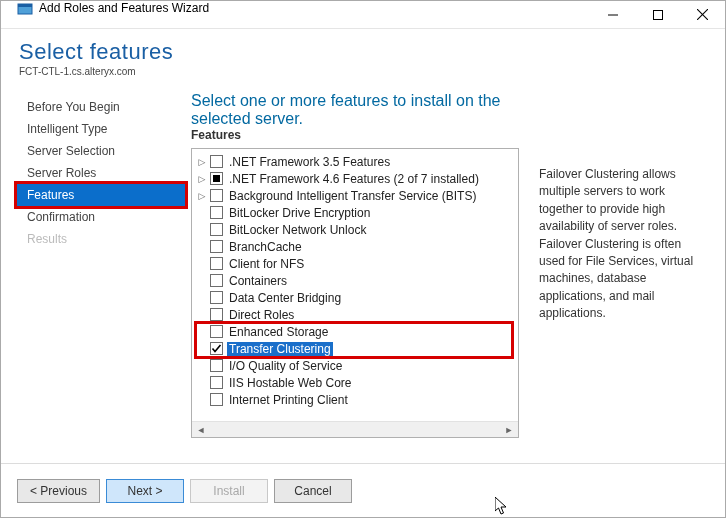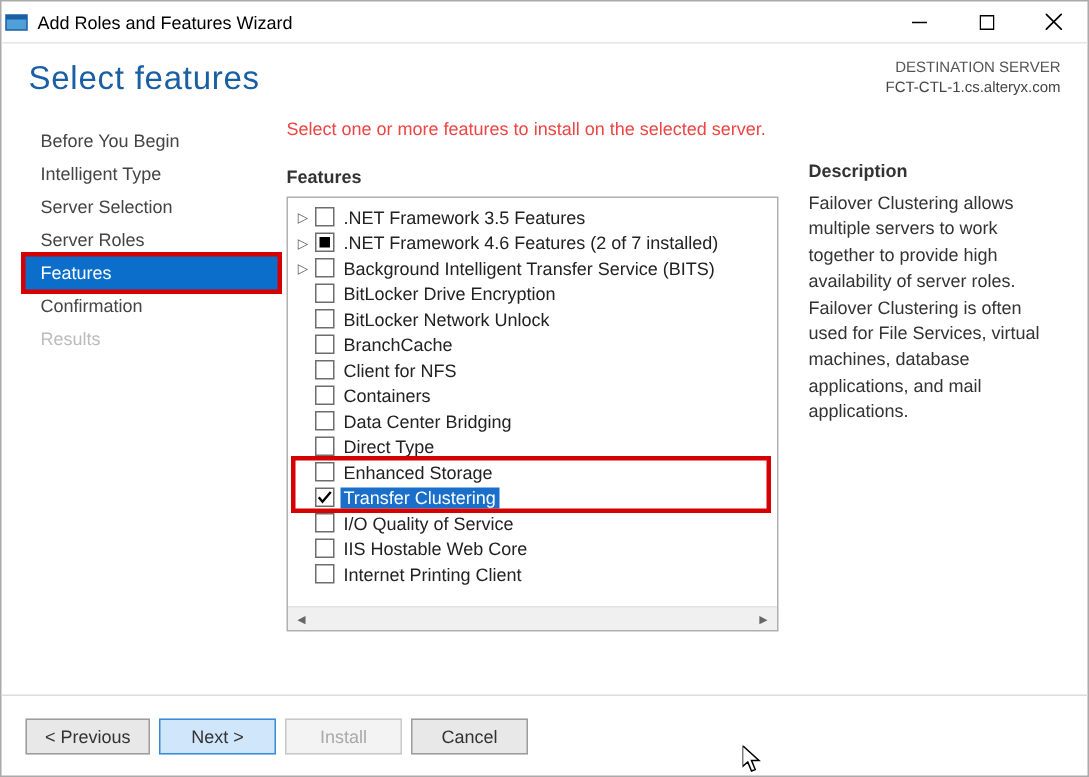--- a/index.html
+++ b/index.html
@@ -1,57 +1,57 @@
 <!DOCTYPE html>
 <html><head>
 <meta charset="utf-8">
 <style>
   * { box-sizing: border-box; font-family: "Segoe UI", Tahoma, sans-serif; }
   html,body { margin:0; padding:0; background:#f0f0f0; }
   .window { width:726px; height:518px; background:#fff; border:1px solid #aaa; position:relative; display:flex; flex-direction:column; }
-  .titlebar { height:28px; display:flex; align-items:center; padding:0 0 0 2px; border-bottom:1px solid #e5e5e5; }
+  .titlebar { height:28px; display:flex; padding:0 0 0 16px; border-bottom:1px solid #e5e5e5; }
   .titlebar-icon { width:16px; height:16px; margin-right:6px; display:inline-flex; align-items:center; justify-content:center; }
   .titlebar-icon svg { width:16px; height:16px; }
   .titlebar-title { font-size:12px; color:#000; flex:1; }
   .winbtns { display:flex; height:100%; }
   .winbtn { width:45px; height:100%; display:flex; align-items:center; justify-content:center; font-size:12px; color:#000; }
   .winbtn svg { width:10px; height:10px; stroke:#000; stroke-width:1; fill:none; }
   .winbtn.x svg { width:11px; height:11px; }
-  .subhead { padding:10px 18px 8px 18px; display:flex; align-items:flex-start; }
+  .subhead { padding:10px 18px 8px 18px; display:flex; align-items:flex-start;flex-direction:column; }
   .subhead-title { font-size:22px; color:#1a5fa4; font-weight:400; flex:1; letter-spacing:0.5px; }
   .subhead-right { text-align:right; font-size:10px; color:#555; line-height:1.3; }
   .subhead-right .srv { color:#444; }
   .body { flex:1; display:flex; padding:6px 16px 0 16px; overflow:hidden; }
   .leftnav { width:168px; padding-top:4px; }
   .leftnav .item { font-size:12px; color:#444; padding:4px 8px 4px 10px; cursor:pointer; white-space:nowrap; }
   .leftnav .item.selected { background:#0b6ecb; color:#fff; border:3px solid #d60000; margin:-3px -3px -3px -3px; }
   .leftnav .item.disabled { color:#bbb; }
   .center { flex:1; display:flex; flex-direction:column; padding:0 4px 0 6px; }
-  .instruct { font-size:12px; color:#ef4444; margin-bottom:18px; }
+  .instruct { font-size:16px; color:#0369a1; margin-bottom:0; }
   .feat-label { font-size:12px; font-weight:700; color:#333; margin-bottom:6px; }
   .features-box { border:1px solid #b0b0b0; height:290px; position:relative; background:#fff; display:flex; flex-direction:column; }
   .features-scroll { flex:1; overflow:hidden; position:relative; }
   .features-list { position:absolute; inset:0; overflow-y:scroll; overflow-x:hidden; padding:4px 2px 0 4px; }
   .features-list::-webkit-scrollbar { width:16px; }
   .features-list::-webkit-scrollbar-track { background:#f0f0f0; }
   .features-list::-webkit-scrollbar-thumb { background:#c2c2c2; border:1px solid #a8a8a8; }
   .feat-row { display:flex; align-items:center; font-size:12px; height:17px; color:#222; white-space:nowrap; }
   .tree-arrow { width:12px; text-align:center; color:#666; font-size:9px; display:inline-block; }
   .chk { width:13px; height:13px; border:1px solid #6d6d6d; background:#fff; margin:0 4px 0 2px; display:inline-flex; align-items:center; justify-content:center; flex-shrink:0; }
   .chk svg { width:11px; height:11px; display:none; }
   .chk.checked svg.checkmark { display:block; }
   .chk.partial svg.square { display:block; }
   .feat-text { padding:0 2px; }
   .feat-row.selected .feat-text { background:#1a6fca; color:#fff; }
   .highlight-frame { position:absolute; pointer-events:none; border:3px solid #d60000; z-index:5; }
   .hscroll { height:16px; background:#f0f0f0; border-top:1px solid #e2e2e2; display:flex; align-items:center; justify-content:space-between; padding:0 2px; }
   .hscroll .arrow { width:14px; height:12px; display:flex; align-items:center; justify-content:center; color:#666; font-size:9px; }
   .right { width:186px; padding:28px 0 0 16px; }
   .desc-label { font-size:12px; font-weight:700; color:#333; margin-bottom:6px; }
-  .desc-text { font-size:12px; color:#333; line-height:1.45; }
+  .desc-text { font-size:12px; color:#333; line-height:1.45;margin-top:46px; }
   .footer { height:54px; border-top:1px solid #dcdcdc; display:flex; align-items:center; justify-content:flex-start; padding:0 16px; gap:6px; }
   .btn { min-width:78px; height:24px; font-size:12px; border:1px solid #9c9c9c; background:#e8e8e8; color:#333; padding:0 12px; display:inline-flex; align-items:center; justify-content:center; cursor:pointer; }
   .btn.primary { background:#cfe6fb; border:1px solid #3a8bd6; }
   .btn.disabled { color:#a9a9a9; border-color:#c8c8c8; background:#f3f3f3; }
   .cursor { position:absolute; width:16px; height:20px; pointer-events:none; z-index:50; }
 </style>
 </head>
 <body>
 
 <div class="window">
@@ -80,21 +80,20 @@
             <line x1="0" y1="0" x2="10" y2="10"></line>
             <line x1="10" y1="0" x2="0" y2="10"></line>
           </svg>
         </div>
     </div>
   </div>
 
   <div class="subhead">
     <div class="subhead-title">Select features</div>
     <div class="subhead-right">
-      <div>DESTINATION SERVER</div>
       <div class="srv">FCT-CTL-1.cs.alteryx.com</div>
     </div>
   </div>
 
   <div class="body">
     <div class="leftnav" id="leftnav">
         <div class="item">Before You Begin</div>
         <div class="item">Intelligent Type</div>
         <div class="item">Server Selection</div>
         <div class="item">Server Roles</div>
@@ -154,21 +153,21 @@
                 <span class="feat-text">Containers</span>
               </div>
               <div class="feat-row">
                 <span class="tree-arrow"></span>
                 <span class="chk "></span>
                 <span class="feat-text">Data Center Bridging</span>
               </div>
               <div class="feat-row">
                 <span class="tree-arrow"></span>
                 <span class="chk "></span>
-                <span class="feat-text">Direct Type</span>
+                <span class="feat-text">Direct Roles</span>
               </div>
               <div class="feat-row">
                 <span class="tree-arrow"></span>
                 <span class="chk "></span>
                 <span class="feat-text">Enhanced Storage</span>
               </div>
               <div class="feat-row selected" id="selected-row">
                 <span class="tree-arrow"></span>
                 <span class="chk checked">
                   <svg class="checkmark" viewBox="0 0 11 11">
@@ -196,21 +195,20 @@
           <div class="highlight-frame" id="hl-frame" style="left: 2px; top: 172px; width: 320px; height: 38px;"></div>
         </div>
         <div class="hscroll">
           <span class="arrow">◄</span>
           <span class="arrow">►</span>
         </div>
       </div>
     </div>
 
     <div class="right">
-      <div class="desc-label">Description</div>
       <div class="desc-text">Failover Clustering allows multiple servers to work together to provide high availability of server roles. Failover Clustering is often used for File Services, virtual machines, database applications, and mail applications.</div>
     </div>
   </div>
 
   <div class="footer">
     <button class="btn">&lt; Previous</button>
     <button class="btn primary">Next &gt;</button>
     <button class="btn disabled">Install</button>
     <button class="btn">Cancel</button>
     <svg class="cursor" style="left:494px; top:496px;" viewBox="0 0 16 20">

